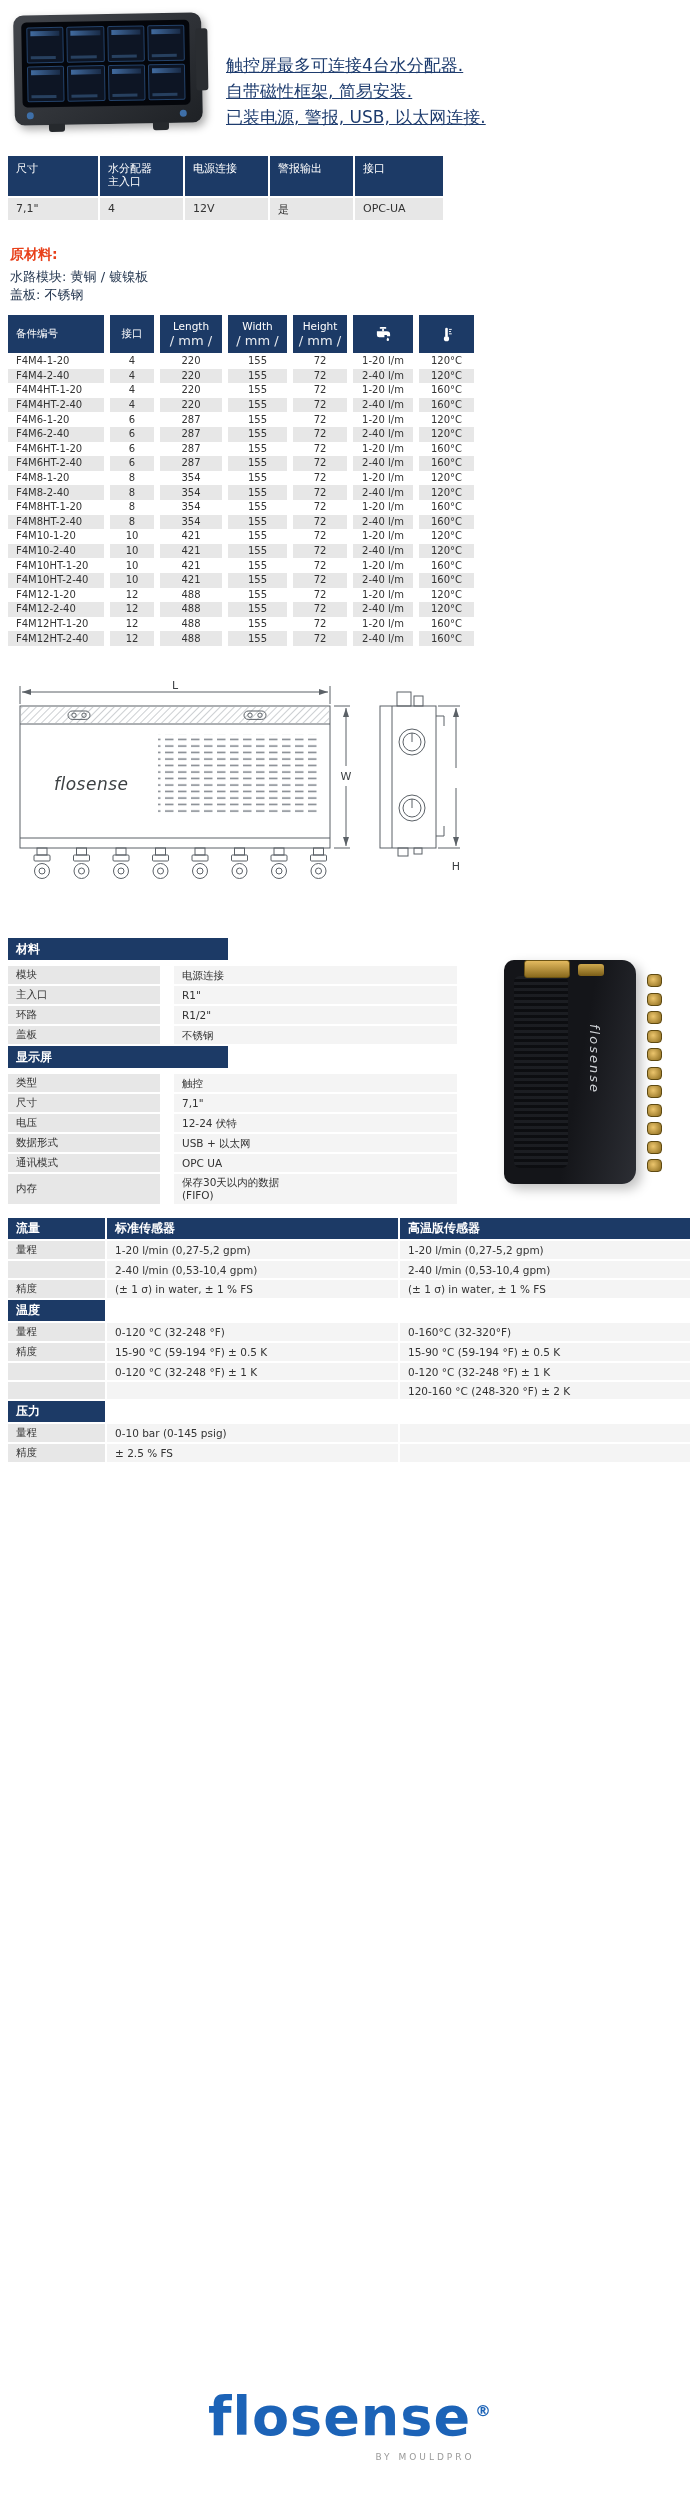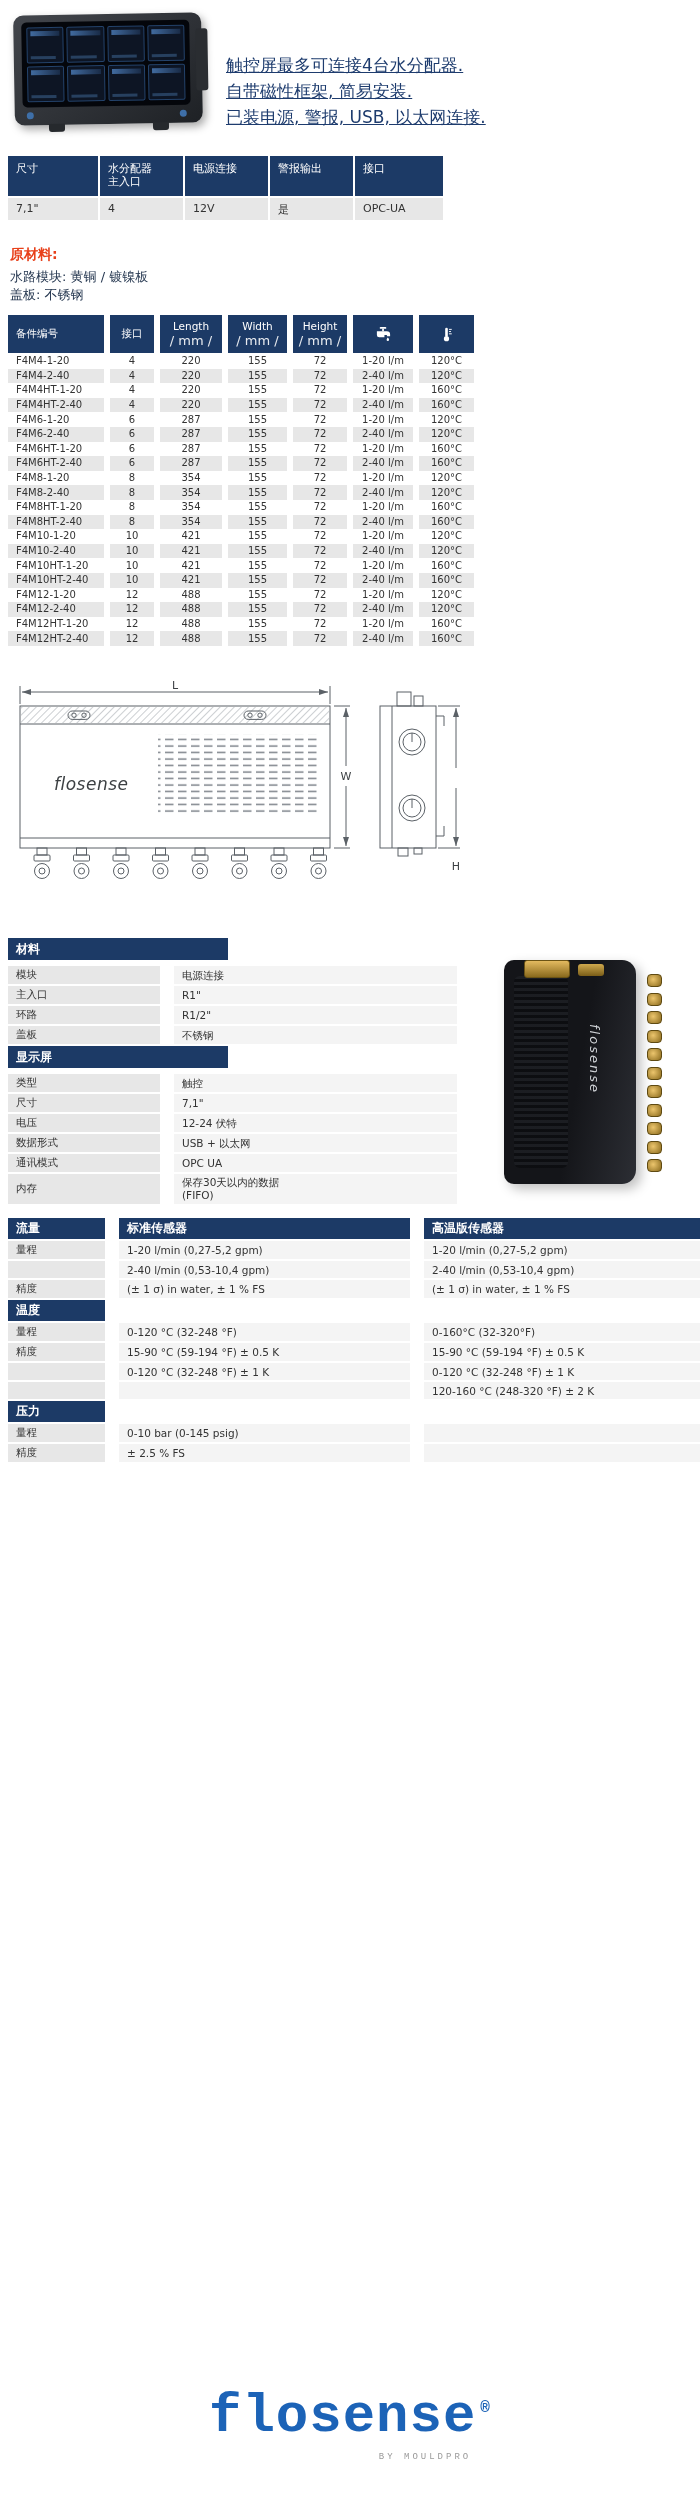--- a/index.html
+++ b/index.html
@@ -83,31 +83,31 @@
   .photo-ports { position:absolute; right:26px; top:26px; display:flex; flex-direction:column; gap:5.5px; }
   .port { width:15px; height:13px; border-radius:4px; border:1px solid #5f4a12;
     background:radial-gradient(circle at 40% 40%, #ecc56d, #8a6a1d); }
   .photo-nut { position:absolute; left:20px; top:0px; width:46px; height:18px; border-radius:3px;
     background:linear-gradient(#e3ba60,#8a6a1d); border:1px solid #6b5315; }
   .photo-nut2 { position:absolute; left:74px; top:4px; width:26px; height:12px; border-radius:3px;
     background:linear-gradient(#cfa94e,#7a5d18); }
 
   
   .sensor { position:absolute; left:8px; top:1218px; width:684px; }
-  .s-row { display:grid; grid-template-columns:97px 291px 290px; gap:14px; margin-bottom:2px; }
+  .s-row { display:grid; grid-template-columns:97px 291px 290px; gap:2px; margin-bottom:2px; }
   .s-label { background:var(--cellgray); font-size:10.5px; color:var(--ink); padding:2px 8px;
     min-height:17px; display:flex; align-items:center; }
   .s-val { background:var(--celllight); font-size:10.5px; color:var(--ink); padding:2px 8px;
     min-height:17px; display:flex; align-items:center; }
   .s-hcell { background:var(--navy) !important; color:#fff !important; font-weight:bold;
     font-size:12px; min-height:20px; }
   .s-blank { background:transparent !important; }
 
   
-  .footer { position:absolute; top:2390px; left:0; width:700px; text-align:center;font-family:Liberation Mono, monospace; }
+  .footer { position:absolute; top:2390px; left:0; width:700px; text-align:center; }
   .brand { font-size:54px; font-weight:bold; color:var(--logo); letter-spacing:1px; line-height:1; }
   .brand sup { font-size:16px; vertical-align:super; margin-left:4px; }
   .byline { font-size:9px; letter-spacing:3px; color:#9a9a9a; margin-top:8px; padding-left:150px; }
 </style>
 </head>
 <body>
 
 <div class="page">
 
   <div class="device">

